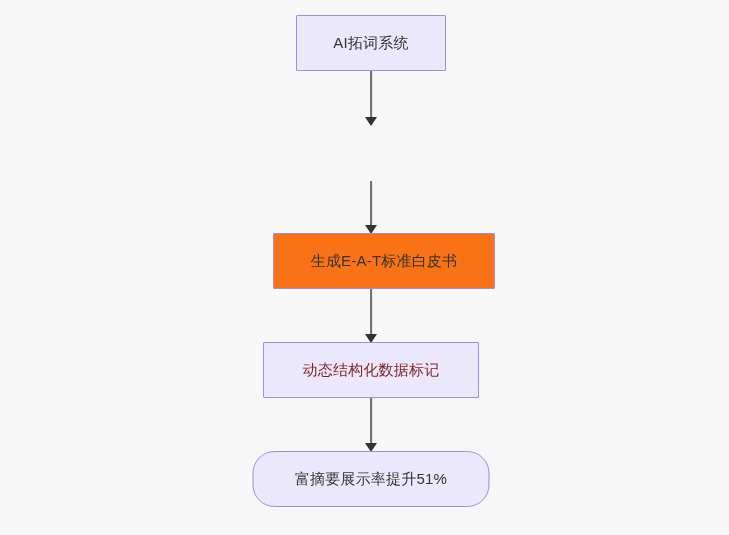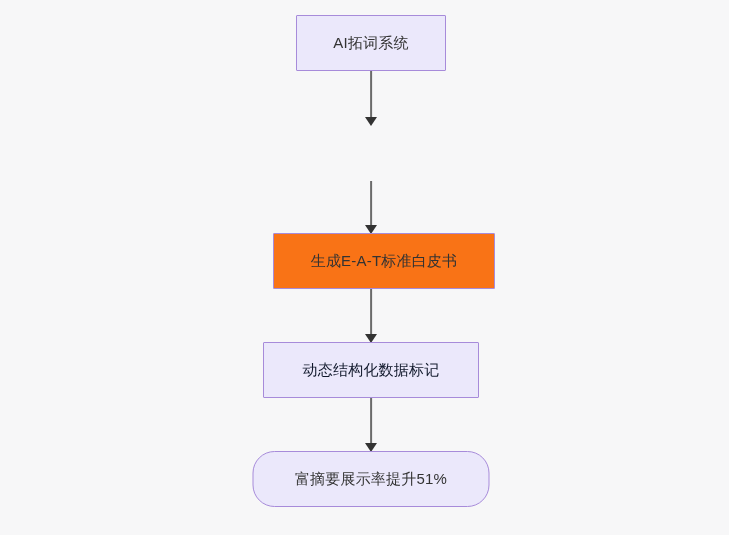--- a/index.html
+++ b/index.html
@@ -85,21 +85,21 @@
   <div class="node" style="left: 371px; top: 233px; width: 222px; height: 56px; background: #f97316; border-color: rgb(167, 139, 218); margin-left: 13px;">
     <span class="node-label" style="color: rgb(51, 51, 51);">生成E-A-T标准白皮书</span>
   </div>
 
   <div class="edge" style="left: 371px; top: 289px; width: 14px; height: 54px;">
     <div class="edge-line" style="height: 47px; background: rgb(107, 107, 107);"></div>
     <div class="edge-arrow" style="border-top-color: rgb(51, 51, 51);"></div>
   </div>
 
   <div class="node" style="left: 371px; top: 342px; width: 216px; height: 56px; background: rgb(235, 232, 251); border-color: rgb(167, 139, 218);">
-    <span class="node-label" style="color: #0f172a;">动态结构化数据标记</span>
+    <span class="node-label" style="color: #7f1d1d;">动态结构化数据标记</span>
   </div>
 
   <div class="edge" style="left: 371px; top: 398px; width: 14px; height: 54px;">
     <div class="edge-line" style="height: 47px; background: rgb(107, 107, 107);"></div>
     <div class="edge-arrow" style="border-top-color: rgb(51, 51, 51);"></div>
   </div>
 
   <div class="node" style="left: 371px; top: 451px; width: 237px; height: 56px; background: rgb(235, 232, 251); border-color: rgb(167, 139, 218); border-radius: 22px;">
     <span class="node-label" style="color: rgb(51, 51, 51);">富摘要展示率提升51%</span>
   </div>

